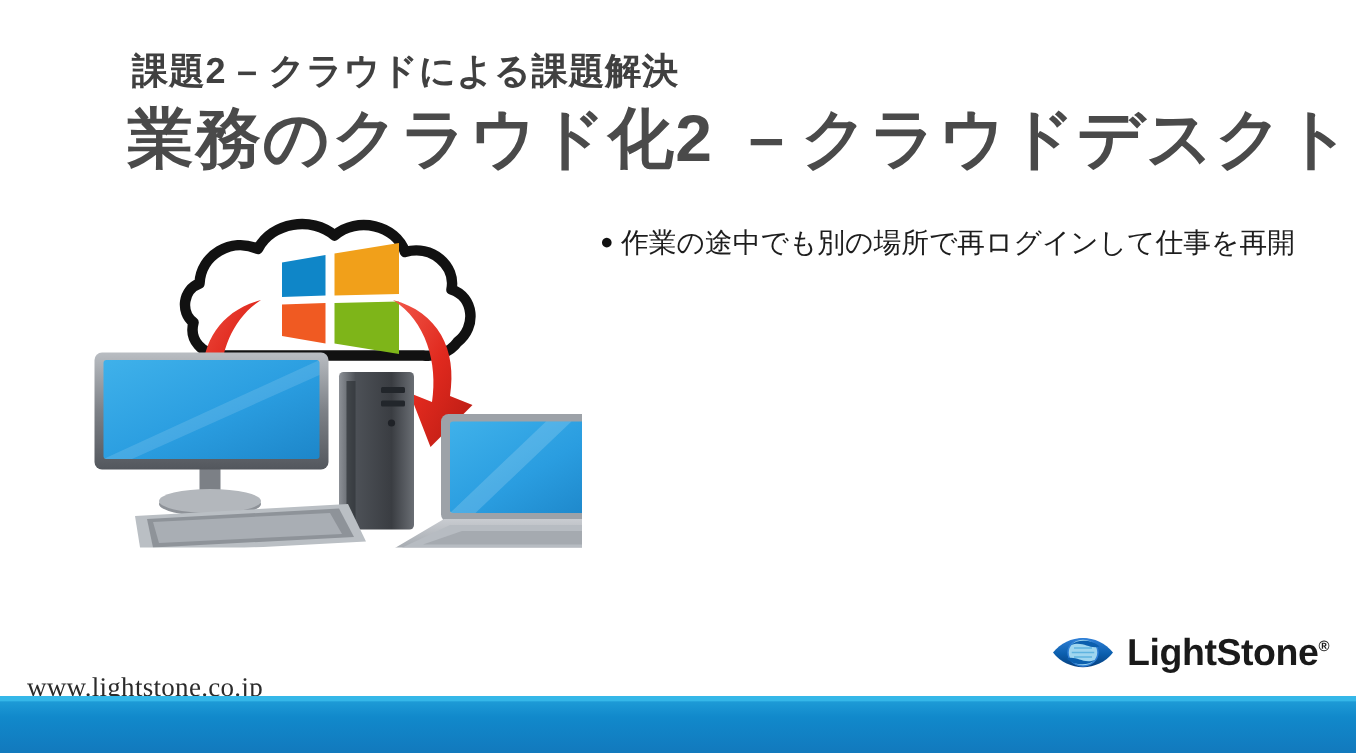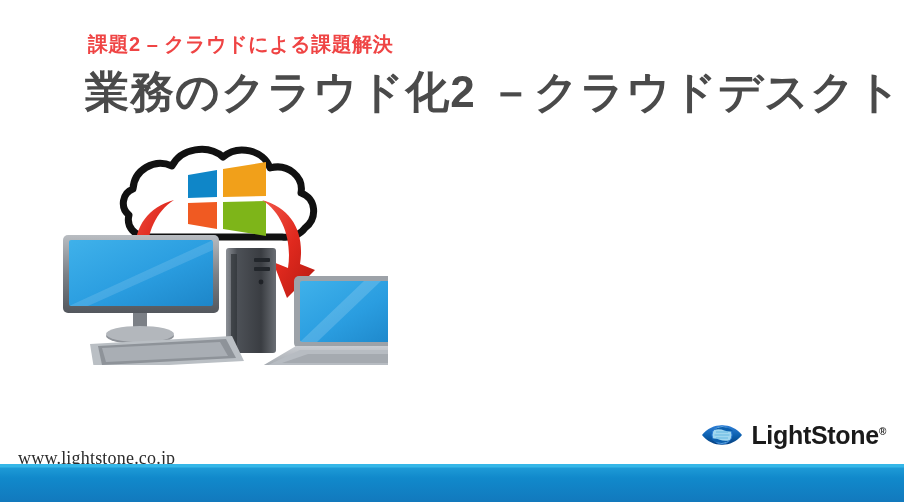--- a/index.html
+++ b/index.html
@@ -16,23 +16,23 @@
     height: 502px;
     background: #ffffff;
     overflow: hidden;
   }
 
   
   .subtitle {
     position: absolute;
     left: 88px;
     top: 31px;
-    font-size: 20px;
-    font-weight: 700;
-    color: #ef4444;
+    font-size: 24px;
+    font-weight: 700;
+    color: #404040;
     letter-spacing: 0.5px;
     white-space: nowrap;
   }
   .title {
     position: absolute;
     left: 85px;
     top: 63px;
     font-size: 44px;
     font-weight: 700;
     color: #4a4a4a;
@@ -222,20 +222,21 @@
 
         <path d="M8 96 L52 70 L168 70 L178 96 Z" fill="url(#gLapBody)"></path>
         <path d="M20 91 L56 74 L162 74 L170 91 Z" fill="#b7bcc2"></path>
         <path d="M38 87 L64 78 L154 78 L160 87 Z" fill="#a0a5ab" opacity="0.8"></path>
         <path d="M8 96 L178 96 L178 101 L8 101 Z" fill="#7e838a"></path>
       </g>
     </svg>
   </div>
 
   <div class="body-text">
+    <p><span class="bullet-dot">●</span><span>作業の途中でも別の場所で再ログインして仕事を再開</span></p>
   </div>
 
   <div class="footer-url">www.lightstone.co.jp</div>
 
   <div class="logo">
     <svg class="logo-mark" viewBox="0 0 44 30" xmlns="http://www.w3.org/2000/svg">
       <defs>
         <linearGradient id="gLens" x1="0" y1="0" x2="0" y2="1">
           <stop offset="0%" stop-color="#2f7fd6"></stop>
           <stop offset="55%" stop-color="#0b5fae"></stop>

